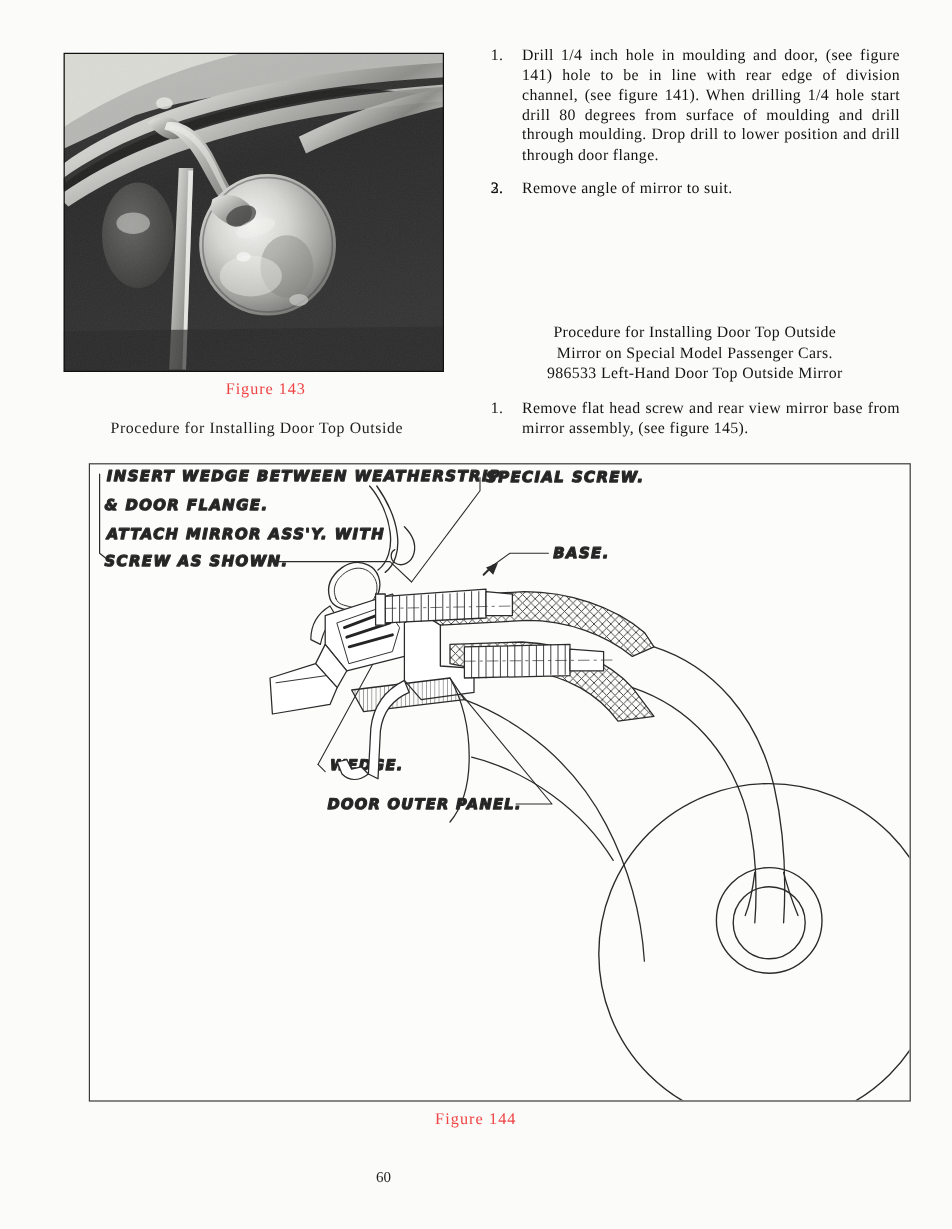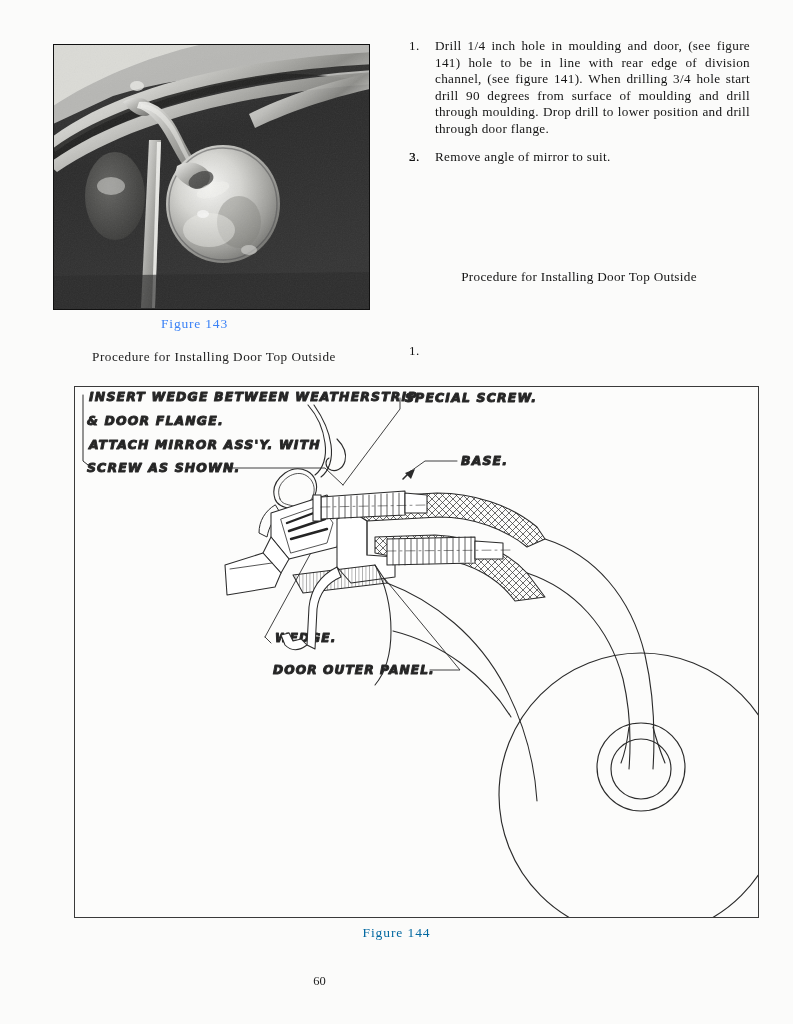--- a/index.html
+++ b/index.html
@@ -29,27 +29,27 @@
     width: 317px;
     height: 266px;
     overflow: hidden;
     background: #2e2e2e;
   }
   .photo-svg { display:block; width:100%; height:100%; }
 
   
   .fig143-caption {
     position: absolute;
-    left: 36px;
+    left: 63px;
     top: 316px;
     width: 317px;
     text-align: center;
     font-size: 13.5px;
     letter-spacing: 0.8px;
-    color: #3b82f6;
+    color: #ef4444;
   }
   .deluxe-proc {
     position: absolute;
     left: 44px;
     top: 348px;
     width: 340px;
     text-align: center;
     font-size: 13.2px;
     line-height: 17px;
     letter-spacing: 0.5px;
@@ -137,21 +137,21 @@
   }
 
   .fig144-caption {
     position: absolute;
     left: 0;
     top: 925px;
     width: 793px;
     text-align: center;
     font-size: 13.5px;
     letter-spacing: 0.9px;
-    color: #0369a1;
+    color: #ef4444;
   }
   .page-number {
     position: absolute;
     left: 0;
     top: 974px;
     width: 639px;
     text-align: center;
     font-size: 12.5px;
     color: #1d1d1d;
   }
@@ -255,40 +255,43 @@
   <div class="fig143-caption">Figure 143</div>
 
   <div class="deluxe-proc">
     <div>Procedure for Installing Door Top Outside</div>
   </div>
 
   <div class="right-col">
     <ol class="steps">
       <li>
         <span class="num">1.</span>
-        <span>Drill 1/4 inch hole in moulding and door, (see figure 141) hole to be in line with rear edge of division channel, (see figure 141). When drilling 3/4 hole start drill 90 degrees from surface of moulding and drill through moulding. Drop drill to lower position and drill through door flange.</span>
+        <span>Drill 1/4 inch hole in moulding and door, (see figure 141) hole to be in line with rear edge of division channel, (see figure 141). When drilling 1/4 hole start drill 80 degrees from surface of moulding and drill through moulding. Drop drill to lower position and drill through door flange.</span>
       </li>
       <li>
         <span class="num">2.</span>
       </li>
       <li>
         <span class="num">3.</span>
         <span>Remove angle of mirror to suit.</span>
       </li>
     </ol>
   </div>
 
   <div class="special-proc">
     <div>Procedure for Installing Door Top Outside</div>
+    <div>Mirror on Special Model Passenger Cars.</div>
+    <div>986533 Left-Hand Door Top Outside Mirror</div>
   </div>
 
   <div class="right-col-2">
     <ol class="steps">
       <li>
         <span class="num">1.</span>
+        <span>Remove flat head screw and rear view mirror base from mirror assembly, (see figure 145).</span>
       </li>
     </ol>
   </div>
 
   <div class="drawing-frame">
     <svg class="drawing-svg" viewBox="0 0 683 530" preserveAspectRatio="none">
       <defs>
         <pattern id="hatchX" width="7" height="7" patternUnits="userSpaceOnUse">
           <path d="M0 0 L7 7 M7 0 L0 7" stroke="#2c2c2c" stroke-width="0.7"></path>
         </pattern>

